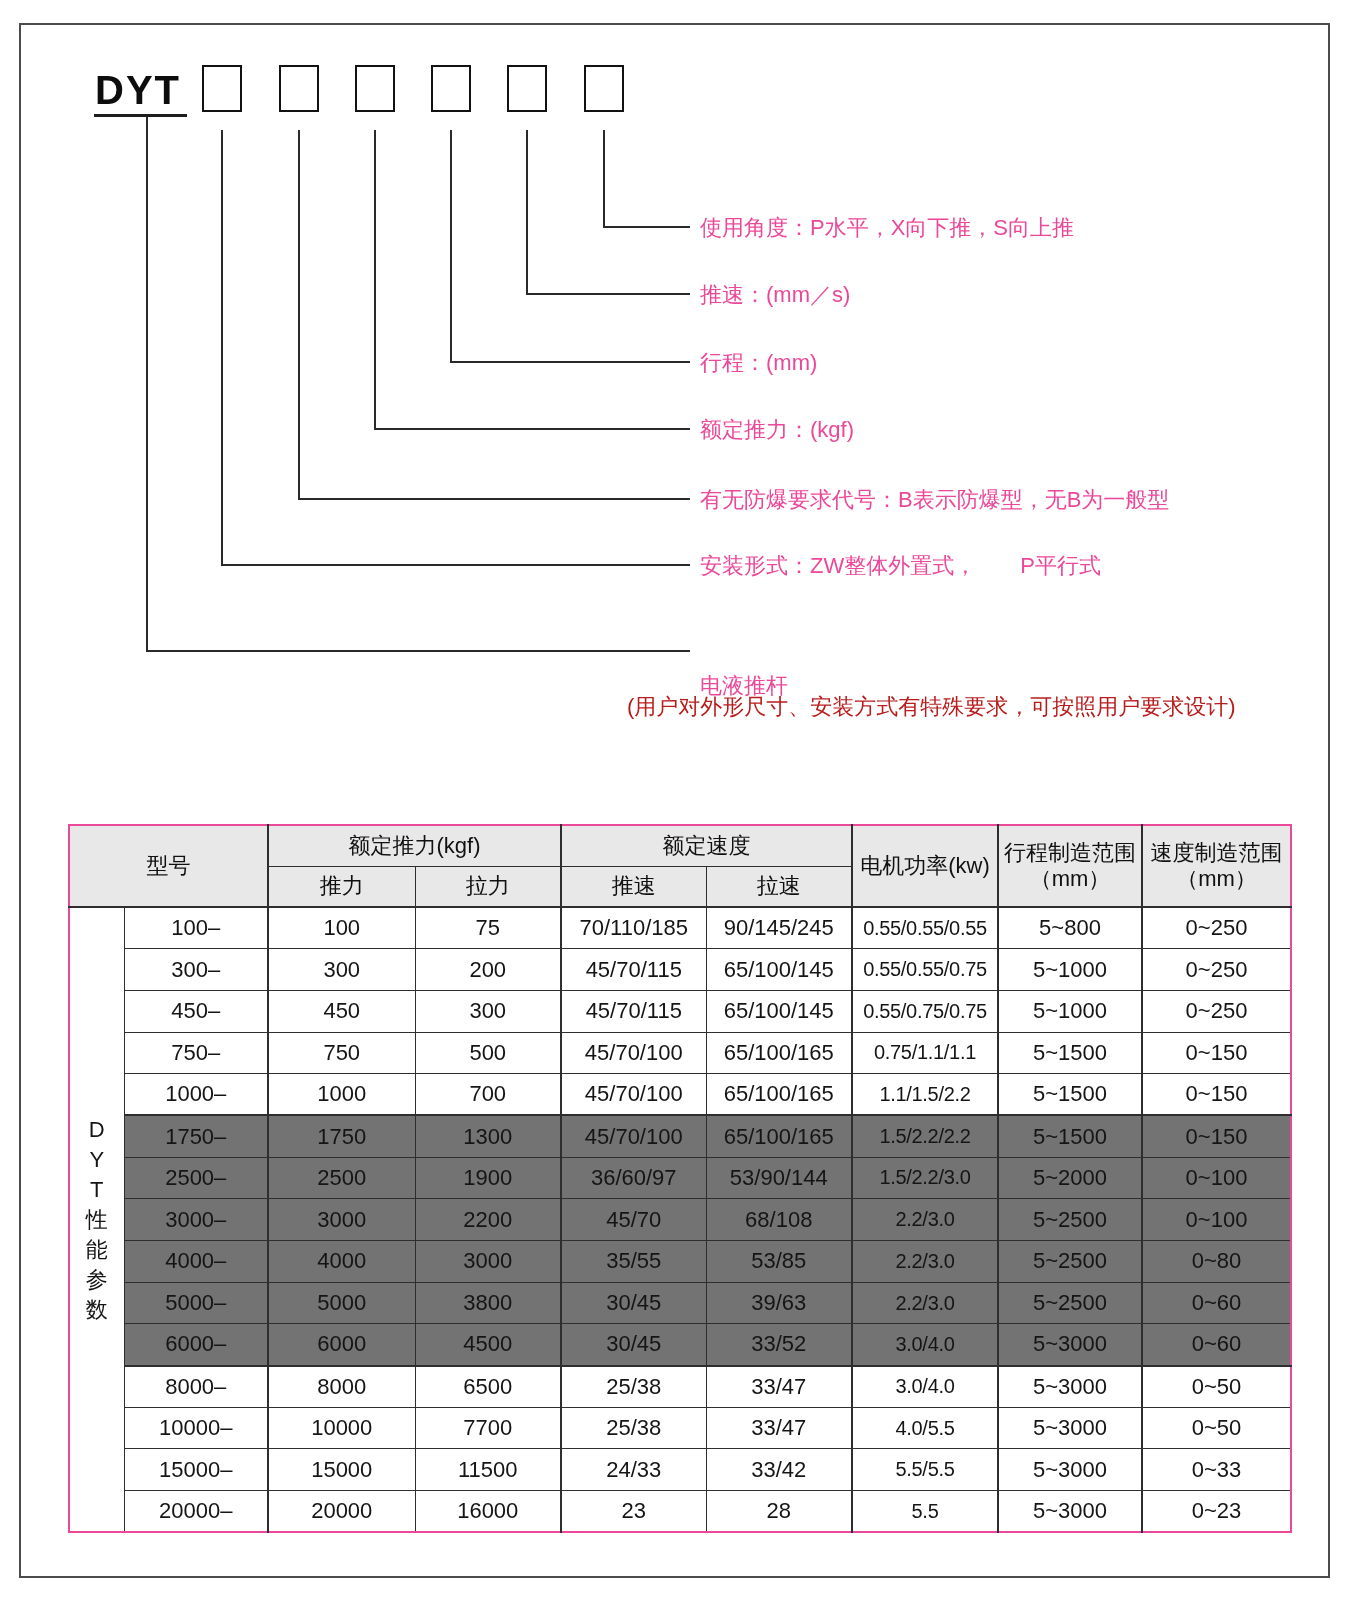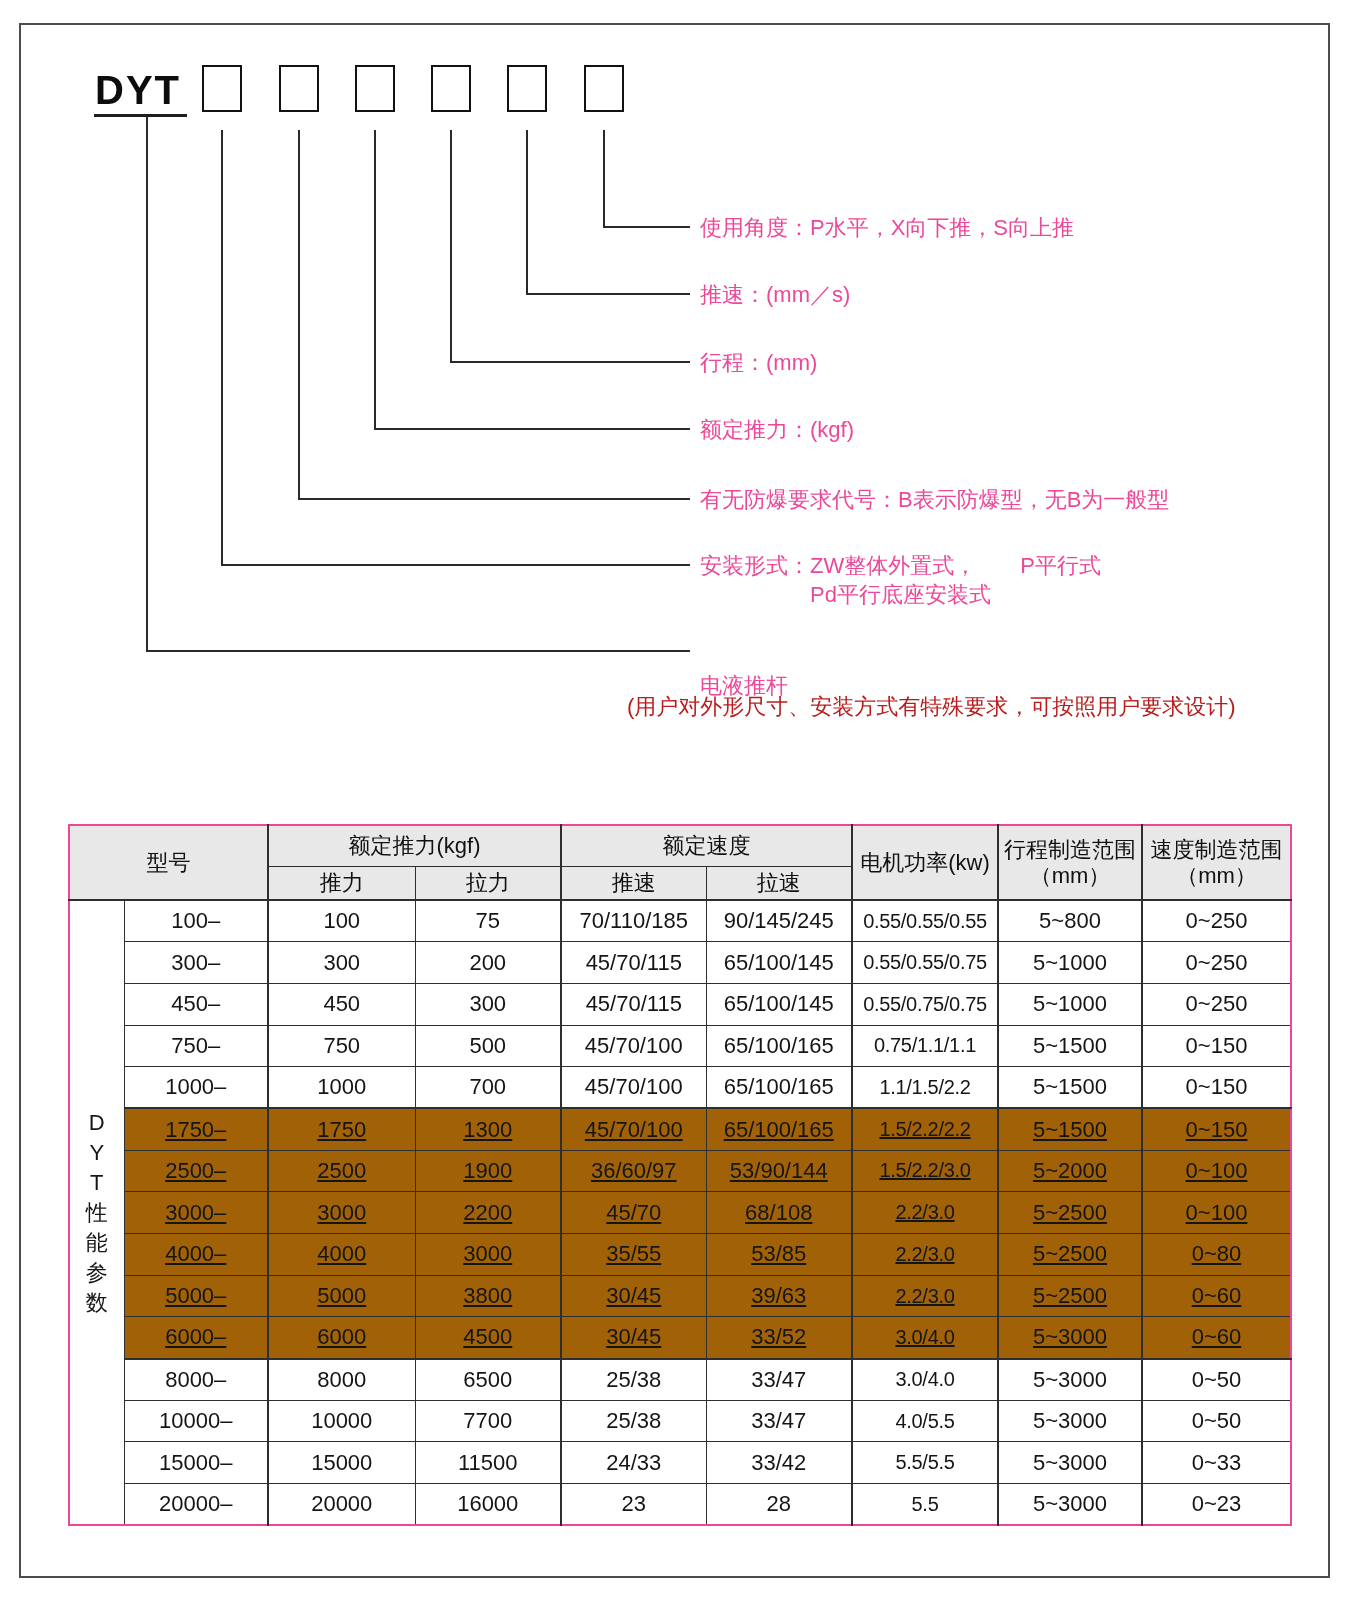--- a/index.html
+++ b/index.html
@@ -76,25 +76,25 @@
     white-space: nowrap;
   }
   table.spec th {
     background: #e8e8e8;
     font-weight: normal;
     font-size: 22px;
     color: #111111;
   }
   table.spec td { font-size: 22px; color: #151515; background: #ffffff; }
   table.spec tr.hrow1 { height: 41px; }
-  table.spec tr.hrow2 { height: 34px; }
+  table.spec tr.hrow2 { height: 41px; }
   table.spec tbody tr { height: 41.7px; }
   table.spec .gl { border-left-width: 2px; }
   table.spec tbody tr.thick-top td { border-top-width: 2px; }
-  table.spec tbody tr.shaded td { background: #a16207; text-decoration: underline; }
+  table.spec tbody tr.shaded td { background: #737373; }
   table.spec td.side-cell {
     background: #ffffff !important;
     font-size: 22px;
     line-height: 30px;
     padding: 0;
   }
   table.spec td.c5 { font-size: 20px; letter-spacing: -0.3px; }
   table.spec th .hl2 { line-height: 26px; }
 </style>
 </head>
@@ -129,21 +129,20 @@
   <div class="hline" style="left:221px; top:564px; width:469px;"></div>
   <div class="hline" style="left:146px; top:650px; width:544px;"></div>
 
   <div class="callout-label" style="top:213px">使用角度：P水平，X向下推，S向上推</div>
   <div class="callout-label" style="top:280px">推速：(mm／s)</div>
   <div class="callout-label" style="top:348px">行程：(mm)</div>
   <div class="callout-label" style="top:415px">额定推力：(kgf)</div>
   <div class="callout-label" style="top:485px">有无防爆要求代号：B表示防爆型，无B为一般型</div>
   <div class="callout-label" style="top:551px">
     <div>安装形式：ZW整体外置式，　　P平行式</div>
-    <div class="indent">Pd平行底座安装式</div>
   </div>
   <div class="callout-label" style="top:671px">电液推杆</div>
 
   <div class="design-note">(用户对外形尺寸、安装方式有特殊要求，可按照用户要求设计)</div>
 
   <table class="spec">
     <colgroup>
       <col style="width:55px">
         <col style="width:144px">
         <col style="width:147px">

